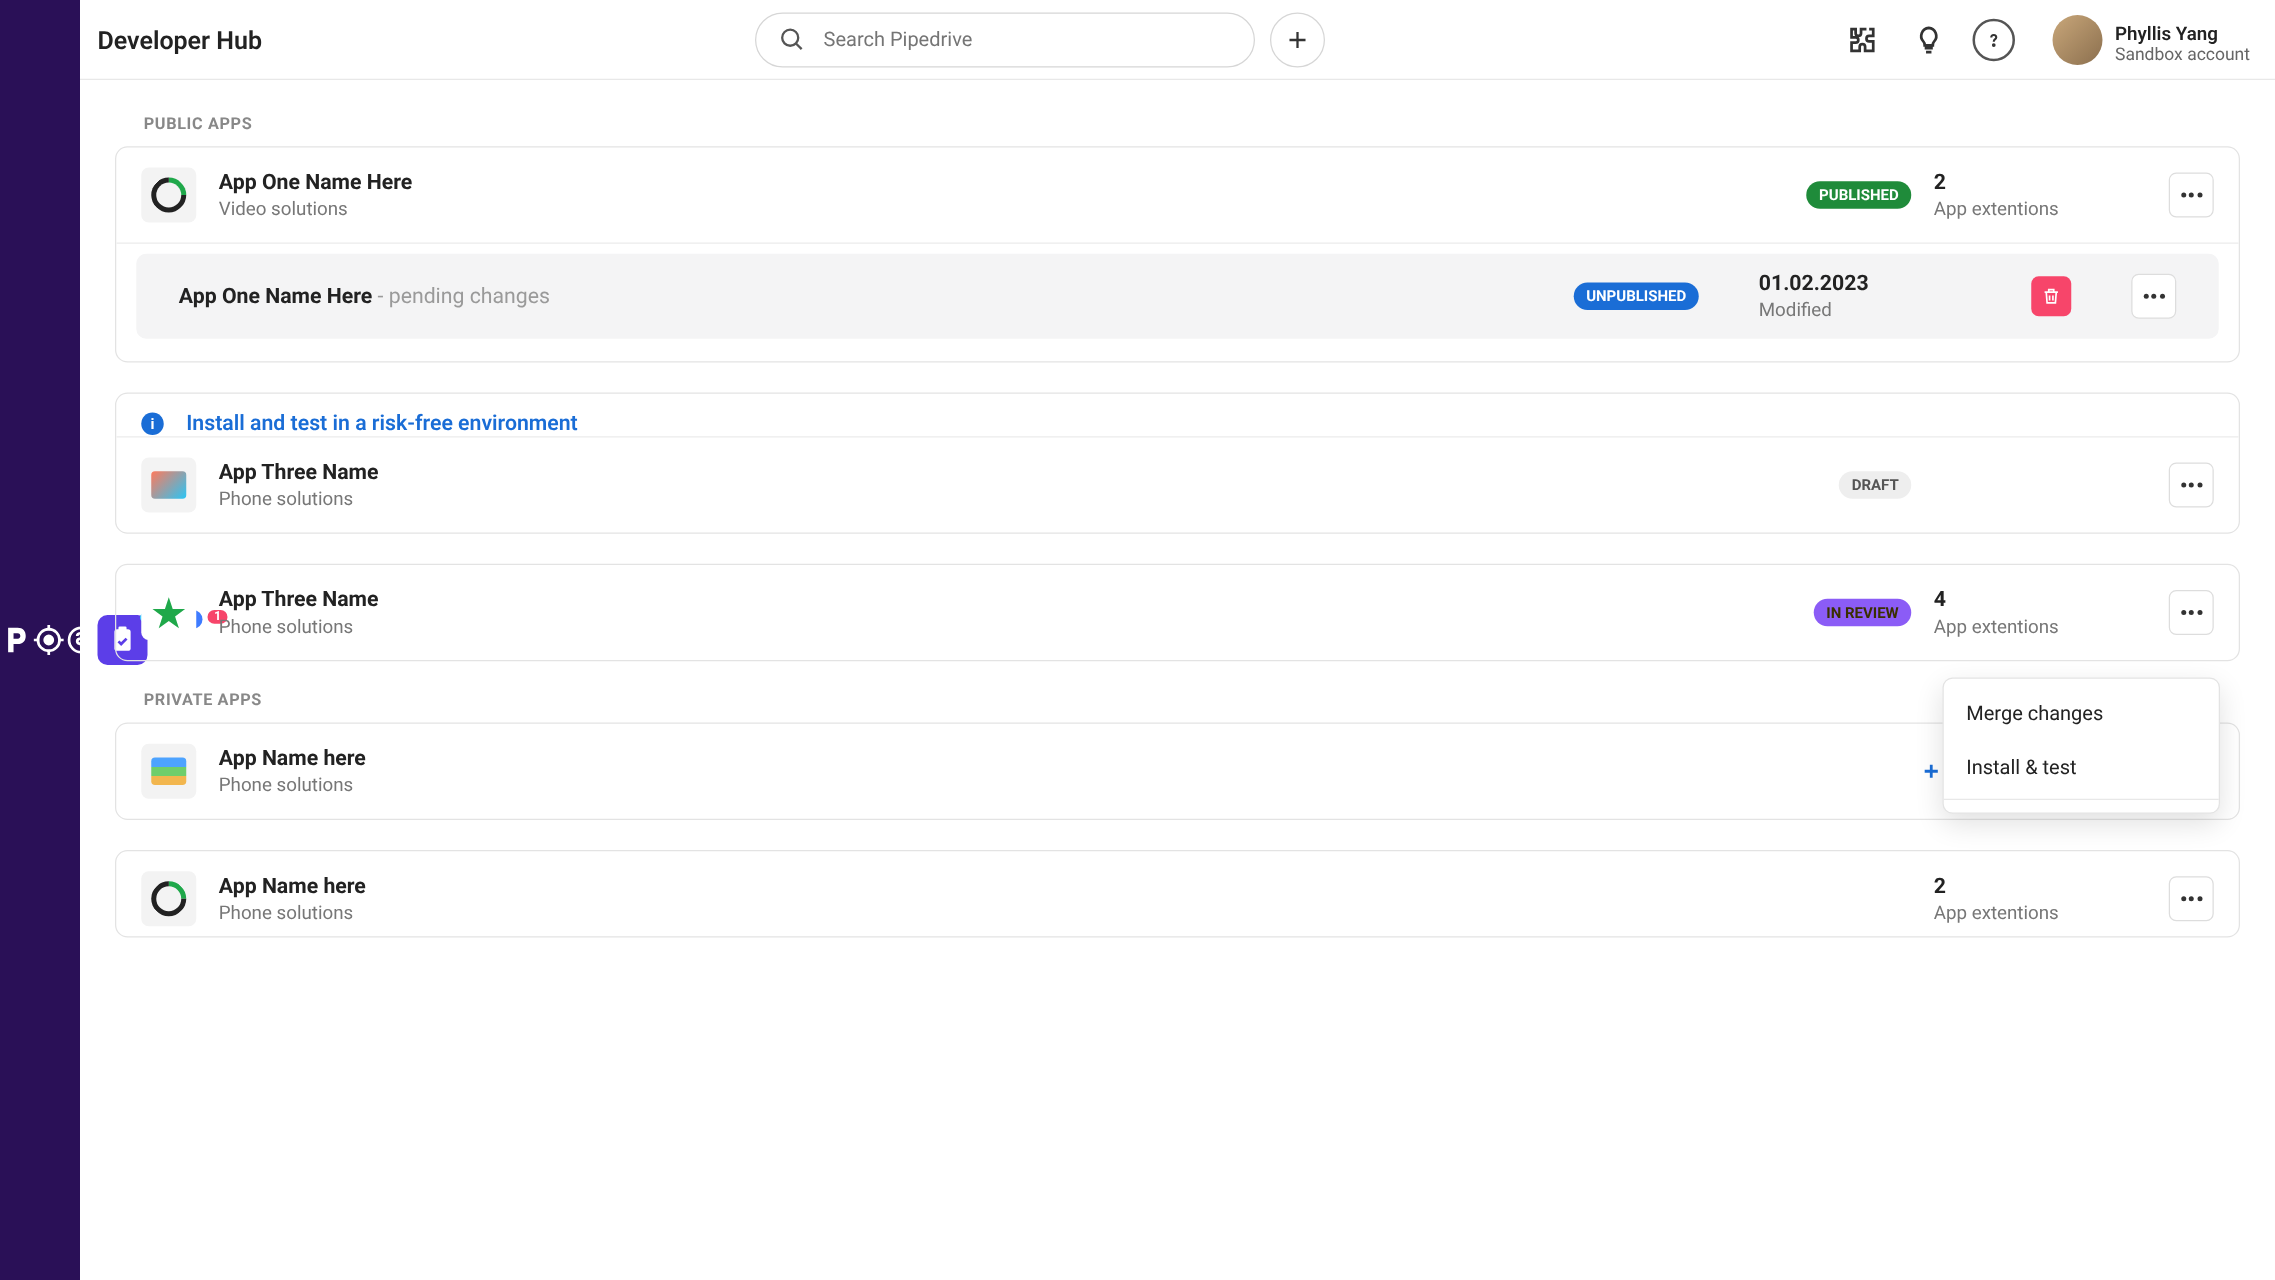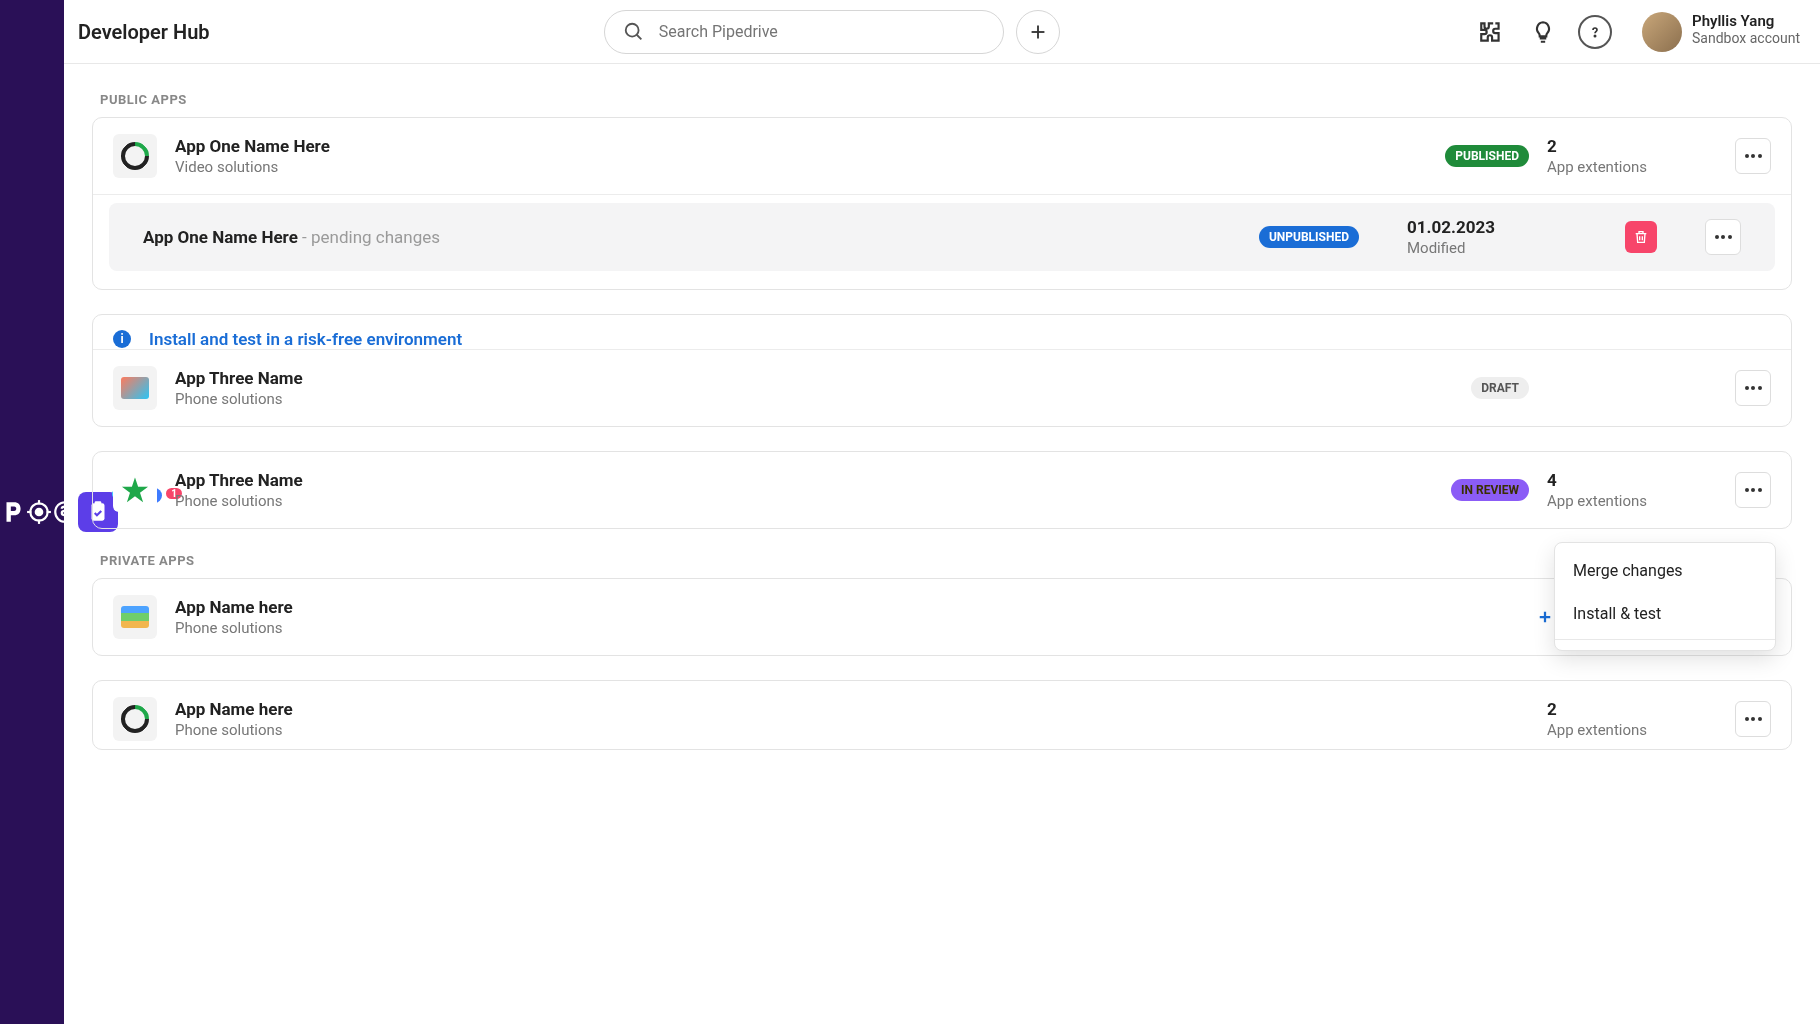--- a/index.html
+++ b/index.html
@@ -21,33 +21,33 @@
 .main { flex: 1; display: flex; flex-direction: column; }
 .topbar { height: 64px; display: flex; align-items: center; padding: 0 20px 0 14px; border-bottom: 1px solid #e8e8e8; gap: 12px; }
 .brand { font-size: 20px; font-weight: 600; color: #222; }
 .spacer { flex: 1; }
 .search-wrap { width: 400px; height: 44px; border: 1px solid #d6d6d6; border-radius: 999px; display: flex; align-items: center; padding: 0 18px; gap: 14px; color: #777; }
 .search-wrap input { border: none; outline: none; font-size: 16px; flex: 1; background: transparent; }
 .add-btn { width: 44px; height: 44px; border: 1px solid #d6d6d6; border-radius: 50%; display: flex; align-items: center; justify-content: center; cursor: pointer; }
 .top-icons { display: flex; align-items: center; gap: 18px; margin-left: 20px; }
 .top-icon-circle { width: 34px; height: 34px; border: 2px solid #555; border-radius: 50%; display: flex; align-items:center; justify-content:center; cursor:pointer; }
 .top-icon-circle.thin { border: none; }
-.user { display: flex; align-items: flex-start; gap: 10px; margin-left: 12px; cursor:pointer; }
+.user { display: flex; align-items: flex-end; gap: 10px; margin-left: 12px; cursor:pointer; }
 .avatar { width: 40px; height: 40px; border-radius: 50%; background: linear-gradient(135deg,#c9a77a,#8b6f4e); }
 .user-name { font-size: 15px; font-weight: 600; color: #222; }
 .user-sub { font-size: 14px; color: #666; }
 
 
 .page-head { display: flex; align-items: center; padding: 24px 28px; border-bottom: 1px solid #e8e8e8; }
 .page-title { font-size: 32px; font-weight: 500; color: #222; }
 .create-btn { background: #1f8b3a; color: #fff; border: none; border-radius: 6px; padding: 10px 18px; font-size: 16px; font-weight: 600; display: flex; align-items: center; gap: 8px; cursor: pointer; }
 
 
 .content { flex: 1; overflow-y: auto; padding: 28px 28px 0 28px; }
-.section-label { font-size: 13px; font-weight: 700; letter-spacing: 0.5px; color: #888; margin-bottom: 10px; margin-left: 8px; }
+.section-label { font-size: 13px; font-weight: 700; letter-spacing: 0.5px; color: #888; margin-bottom: 10px; margin-left: 23px; }
 .card-group { border: 1px solid #e3e3e3; border-radius: 10px; overflow: hidden; margin-bottom: 24px; }
 .card-row { display: flex; align-items: center; padding: 16px 20px; gap: 18px; }
 .card-row + .card-row { border-top: 1px solid #ececec; }
 .card-row.sub { background: #f4f4f5; padding: 14px 34px; border-radius: 8px; margin: 8px 16px 18px 16px; gap: 48px; }
 .card-row.info-row { padding: 14px 20px 0 20px; }
 .app-icon { width: 44px; height: 44px; border-radius: 6px; background: #f3f3f3; display: flex; align-items: center; justify-content: center; font-size: 24px; }
 .app-main { flex: 1; }
 .app-name { font-size: 17px; font-weight: 700; color: #222; }
 .app-desc { font-size: 15px; color: #777; margin-top: 2px; }
 .pending { font-size: 17px; font-weight: 700; color: #222; }

